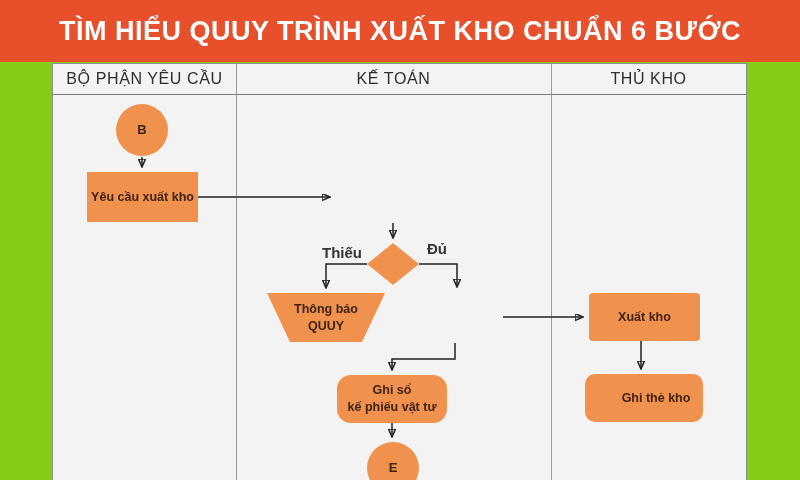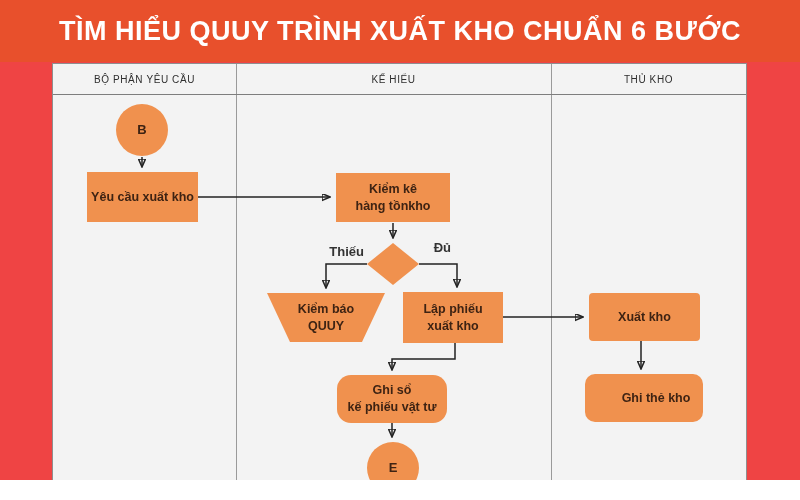--- a/index.html
+++ b/index.html
@@ -1,73 +1,73 @@
 <!DOCTYPE html>
 <html><head>
 <meta charset="utf-8">
 <style>
   * { margin:0; padding:0; box-sizing:border-box; }
   body { width:800px; height:500px; font-family:"Liberation Sans", sans-serif; }
 
-  .stage { position:relative; width:800px; height:480px; background:#ef4444; overflow:hidden; }
+  .stage { position:relative; width:800px; height:480px; background:#84cc16; overflow:hidden; }
 
   
   .banner { position:absolute; left:0; top:0; width:800px; height:62px;
             background:#E8502C; display:flex; align-items:center; justify-content:center; }
   .banner h1 { color:#FFFFFF; font-size:27px; font-weight:bold; letter-spacing:.5px; white-space:nowrap; }
 
   
   .table { position:absolute; left:52px; top:63px; width:695px; height:431px;
            background:#F3F3F3; border:1px solid #8E8E8E; }
   .vdiv { position:absolute; top:0; bottom:0; width:1px; background:#9A9A9A; }
   .vdiv1 { left:183px; } .vdiv2 { left:498px; }
   .header-row { position:absolute; left:0; top:0; right:0; height:31px; border-bottom:1px solid #7D7D7D; }
   .hcell { position:absolute; top:0; height:30px; display:flex; align-items:center; justify-content:center;
-           font-size:10px; color:#2E2E2E; letter-spacing:.6px; white-space:nowrap; }
+           font-size:16px; color:#2E2E2E; letter-spacing:.6px; white-space:nowrap; }
   .hcell1 { left:0; width:183px; } .hcell2 { left:183px; width:315px; } .hcell3 { left:498px; width:195px;text-align:right; }
 
   
   .shape { position:absolute; background:#F0914E; color:#3E2313; font-weight:bold;
            font-size:12.5px; line-height:1.35; display:flex; flex-direction:column;
            align-items:center; justify-content:center; text-align:center; white-space:nowrap; }
   .n-start   { left:116px; top:104px; width:52px;  height:52px; border-radius:50%; font-size:13px; }
   .n-yeucau  { left:87px;  top:172px; width:111px; height:50px; }
   .n-kiemke  { left:336px; top:173px; width:114px; height:49px; }
   .n-decide  { left:367px; top:243px; width:52px;  height:42px;
                clip-path:polygon(50% 0, 100% 50%, 50% 100%, 0 50%); }
   .n-thongbao{ left:267px; top:293px; width:118px; height:49px;
                clip-path:polygon(0 0, 100% 0, 80.5% 100%, 19.5% 100%); }
   .n-lapphieu{ left:403px; top:292px; width:100px; height:51px; }
   .n-xuatkho { left:589px; top:293px; width:111px; height:48px; border-radius:4px; }
   .n-ghithe  { left:585px; top:374px; width:118px; height:48px; border-radius:10px;padding-left:24px; }
   .n-ghiso   { left:337px; top:375px; width:110px; height:48px; border-radius:14px; }
   .n-end     { left:367px; top:442px; width:52px;  height:52px; border-radius:50%; font-size:13px; }
 
-  .branch-label { position:absolute; font-size:13px; font-weight:bold; color:#333333; text-align:right; }
+  .branch-label { position:absolute; font-size:15px; font-weight:bold; color:#333333; text-align:center; }
   .bl-thieu { left:320px; top:244px; width:44px; }
   .bl-du    { left:423px; top:240px; width:28px; }
 
   .connectors { position:absolute; left:0; top:0; width:800px; height:500px; pointer-events:none; }
   .connectors path { stroke:#222222; stroke-width:1.5; fill:none; }
 </style>
 </head>
 <body>
 
 <div class="stage">
 
   <header class="banner">
     <h1>TÌM HIỂU QUUY TRÌNH XUẤT KHO CHUẨN 6 BƯỚC</h1>
   </header>
 
   <div class="table">
     <div class="vdiv vdiv1"></div>
     <div class="vdiv vdiv2"></div>
     <div class="header-row">
       <div class="hcell hcell1">BỘ PHẬN YÊU CẦU</div>
-      <div class="hcell hcell2">KẾ HIỂU</div>
+      <div class="hcell hcell2">KẾ TOÁN</div>
       <div class="hcell hcell3">THỦ KHO</div>
     </div>
   </div>
 
   <svg class="connectors" viewBox="0 0 800 500">
     <defs>
       <marker id="arrow" markerWidth="9" markerHeight="8" refX="7" refY="3.5" orient="auto" markerUnits="userSpaceOnUse">
         <path d="M0,0 L8,3.5 L0,7 Z" fill="#222222" stroke="none"></path>
       </marker>
     </defs>
@@ -83,39 +83,31 @@
   </svg>
 
   <div class="shape n-start">
     <span>B</span>
   </div>
 
   <div class="shape n-yeucau">
     <span>Yêu cầu xuất kho</span>
   </div>
 
-  <div class="shape n-kiemke">
-    <span>Kiểm kê</span>
-    <span>hàng tồnkho</span>
-  </div>
 
   <div class="shape n-decide"></div>
 
   <div class="branch-label bl-thieu">Thiếu</div>
   <div class="branch-label bl-du">Đủ</div>
 
   <div class="shape n-thongbao">
-    <span>Kiểm báo</span>
+    <span>Thông báo</span>
     <span>QUUY</span>
   </div>
 
-  <div class="shape n-lapphieu">
-    <span>Lập phiếu</span>
-    <span>xuất kho</span>
-  </div>
 
   <div class="shape n-xuatkho">
     <span>Xuất kho</span>
   </div>
 
   <div class="shape n-ghithe">
     <span>Ghi thẻ kho</span>
   </div>
 
   <div class="shape n-ghiso">

